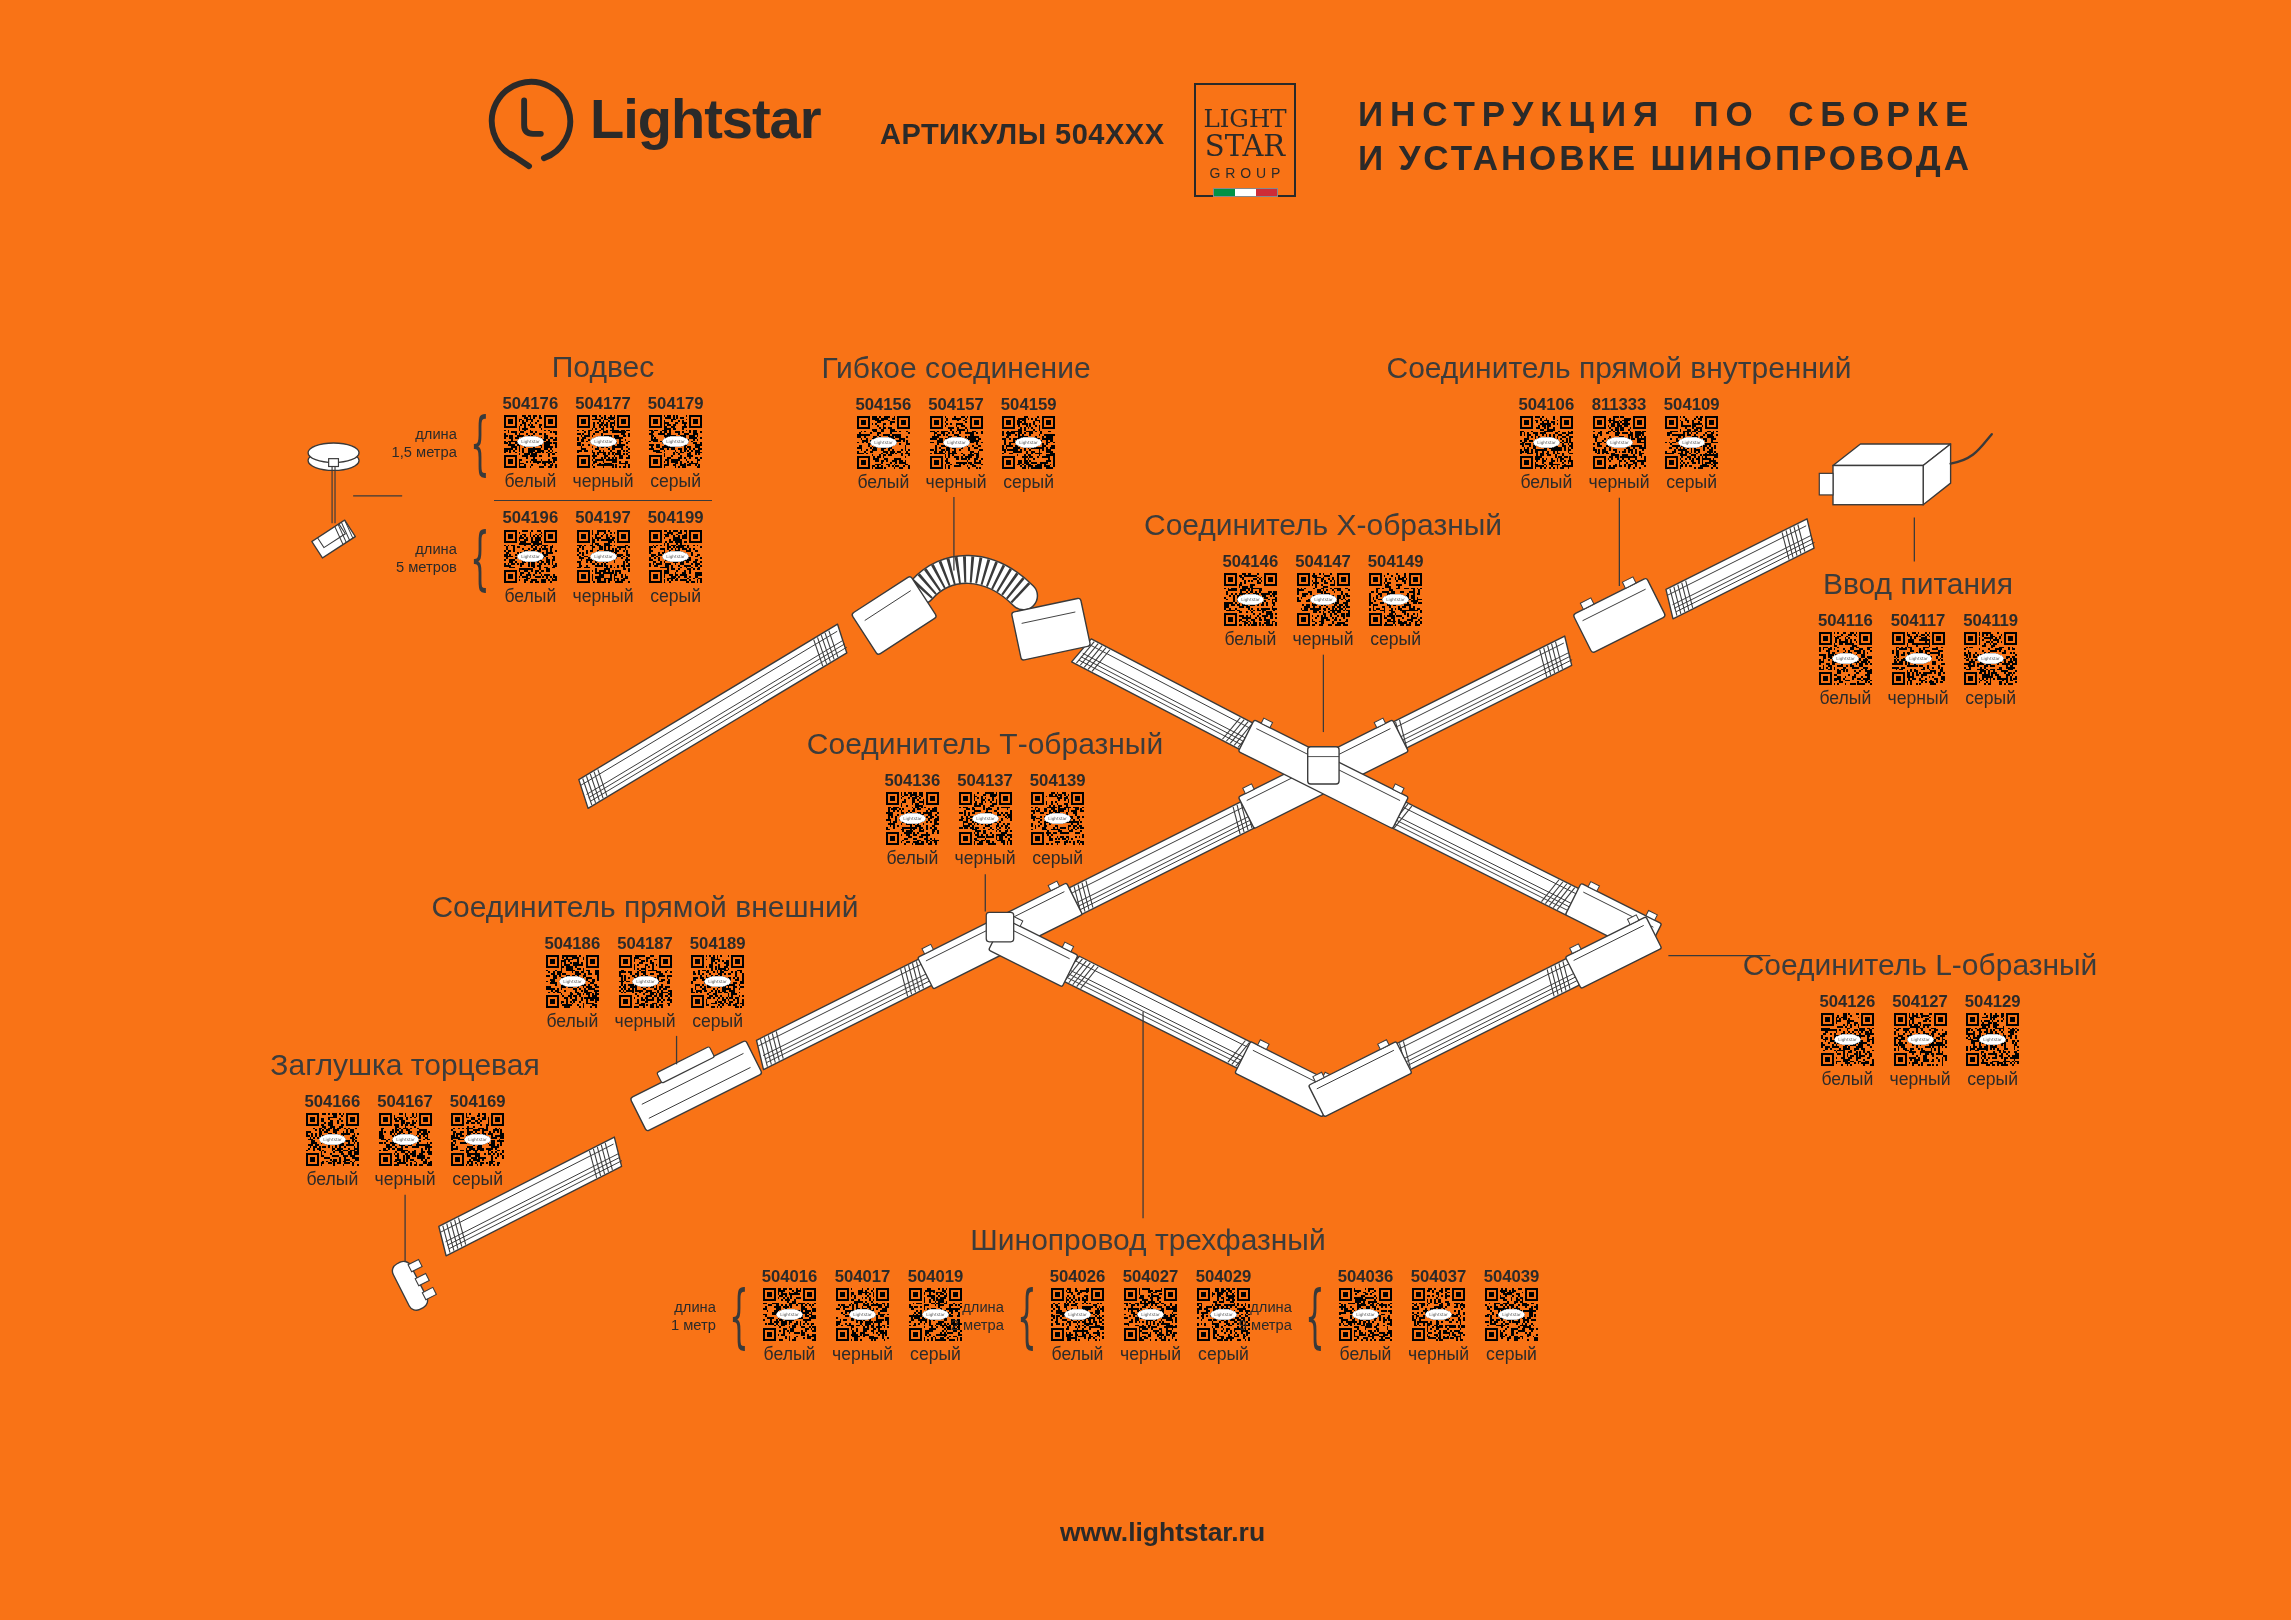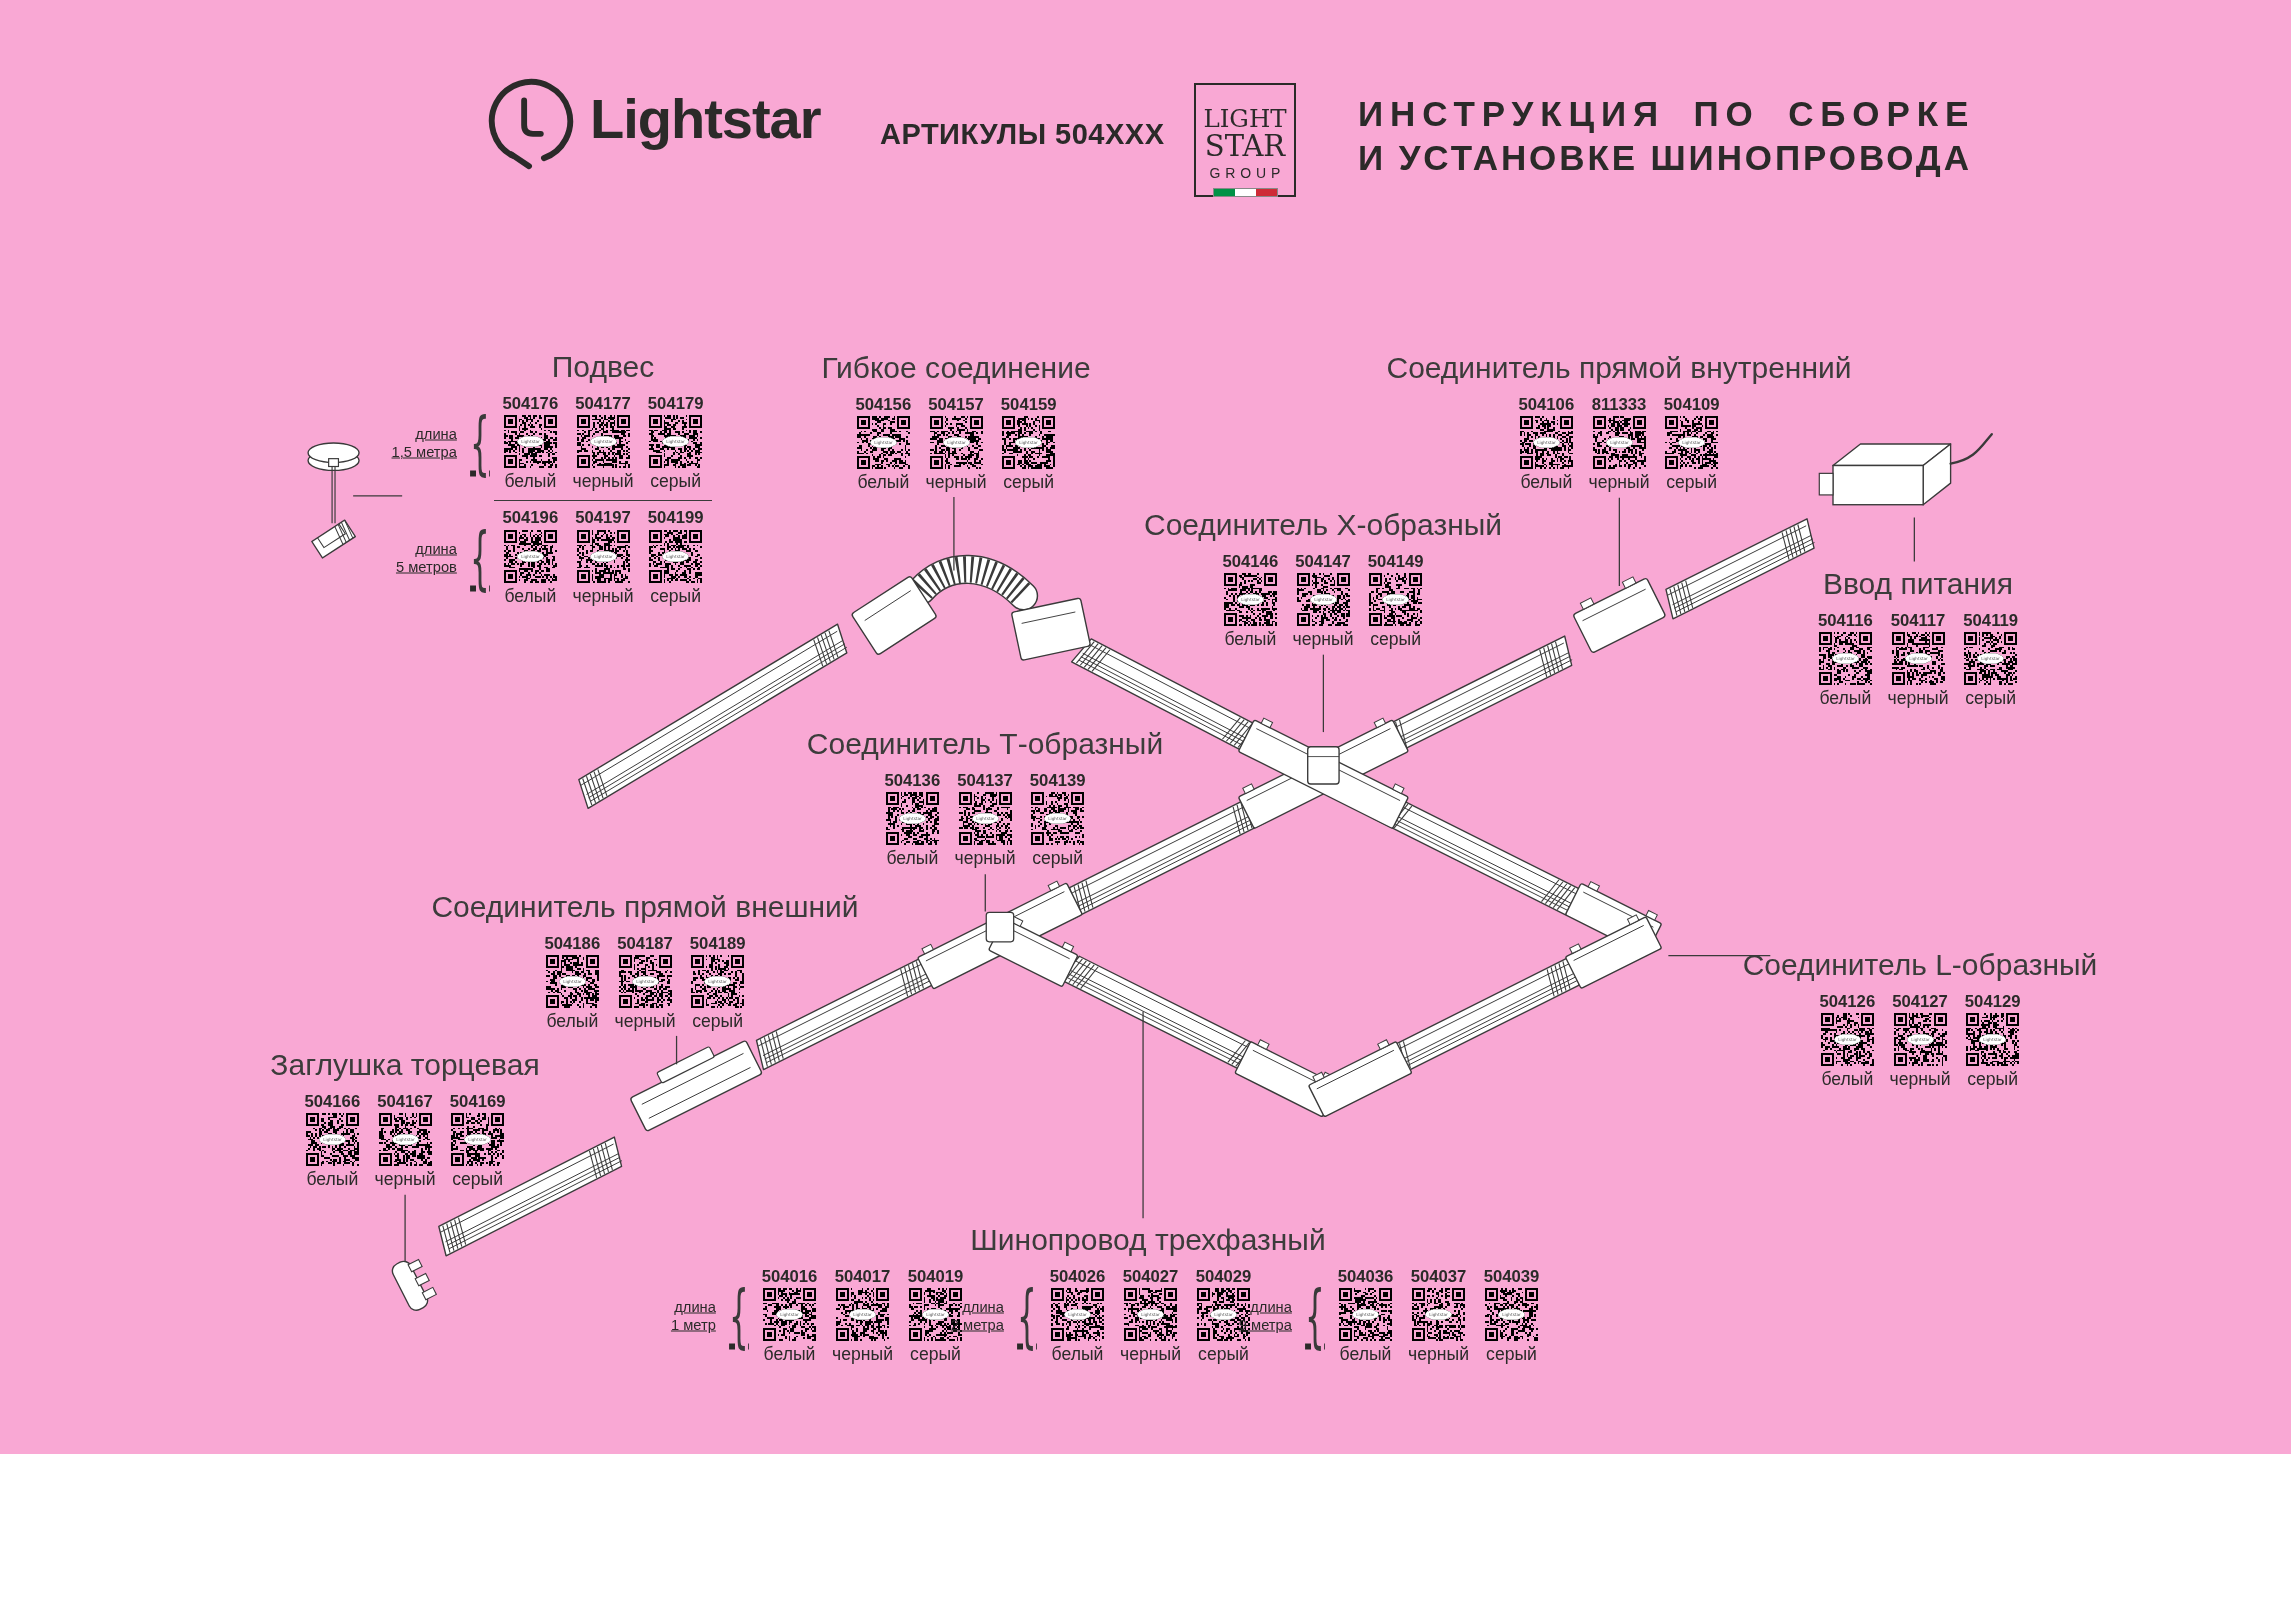--- a/index.html
+++ b/index.html
@@ -1,16 +1,16 @@
 <!DOCTYPE html>
 <html><head>
 <meta charset="utf-8">
 <style>
   html,body{margin:0;padding:0;background:#fff;}
-  .page{position:relative;width:2292px;height:1454px;background:#f9a8d4;overflow:hidden;
+  .page{position:relative;width:2292px;height:1620px;background:#f97316;overflow:hidden;
         font-family:"Liberation Sans","DejaVu Sans",sans-serif;color:#2b2a29;}
   svg{display:block;}
   
   .brand-mark{position:absolute;left:482px;top:74px;width:98px;height:104px;}
   .brand-word{position:absolute;left:590px;top:86px;font-size:56px;font-weight:bold;letter-spacing:-1px;color:#2b2a29;}
   .articles{position:absolute;left:880px;top:118px;font-size:29px;font-weight:bold;letter-spacing:0.5px;}
   .logobox{position:absolute;left:1194px;top:83px;width:98px;height:110px;border:2.5px solid #2b2a29;text-align:center;}
   .logobox .l1{font-family:"DejaVu Serif","Liberation Serif",serif;font-size:24.5px;margin-top:21.6px;line-height:1;}
   .logobox .l2{font-family:"DejaVu Serif","Liberation Serif",serif;font-size:29px;line-height:1;margin-top:1px;}
   .logobox .l3{font-size:14px;letter-spacing:4.9px;margin-top:3.9px;margin-left:4.9px;}
@@ -24,21 +24,21 @@
   .sec-title{position:relative;left:50%;transform:translateX(-50%);width:max-content;
              font-size:30px;color:#3c3c3b;line-height:35px;text-align:center;margin-bottom:9.8px;}
   .rows{position:relative;}
   .horizontal .rows{display:flex;column-gap:69px;}
   .qr-row{position:relative;display:flex;justify-content:center;}
   .qr-item{width:73px;text-align:center;}
   .code{font-size:16.7px;font-weight:bold;height:19.6px;line-height:19.6px;margin-bottom:2px;}
   .qr-item svg{width:53px;height:53px;margin:0 auto;}
   .color{font-size:17.6px;margin-top:2.9px;height:20.6px;line-height:20.6px;}
   .divider{border-top:1.6px solid #3a3a3a;margin:7.8px 0;}
-  .len{position:absolute;right:100%;top:50%;transform:translateY(-50%);display:flex;align-items:center;text-decoration:underline;}
+  .len{position:absolute;right:100%;top:50%;transform:translateY(-50%);display:flex;align-items:center;}
   .len-label{font-size:14.7px;line-height:1.25;text-align:right;color:#2b2a29;margin-right:1px;white-space:nowrap;}
   .brace{font-family:"DejaVu Sans",sans-serif;font-size:69px;color:#3a3a3a;transform:scaleX(.45);line-height:63px;margin-right:-7.8px;}
   
   #sec-podves{left:494px;top:349px;}
   #sec-gibkoe{left:847px;top:350px;}
   #sec-vnutr{left:1510px;top:350px;}
   #sec-x{left:1214px;top:507px;}
   #sec-vvod{left:1809px;top:566px;}
   #sec-t{left:876px;top:726px;}
   #sec-vnesh{left:536px;top:889px;}

